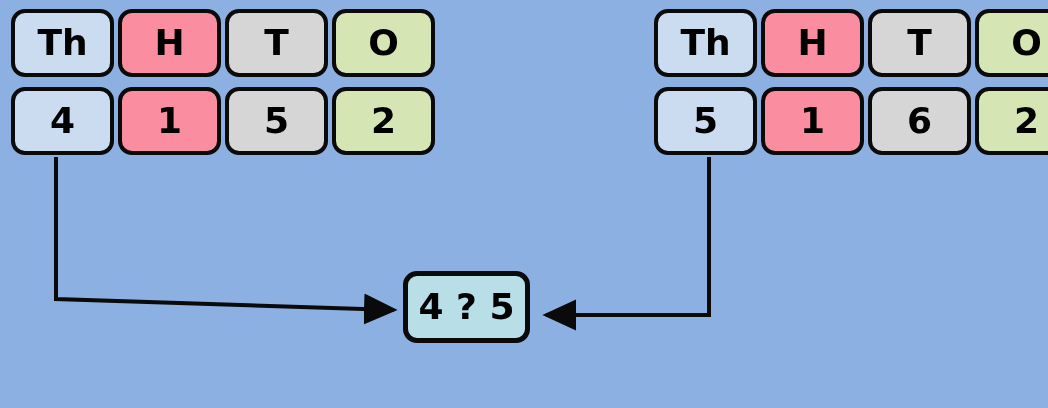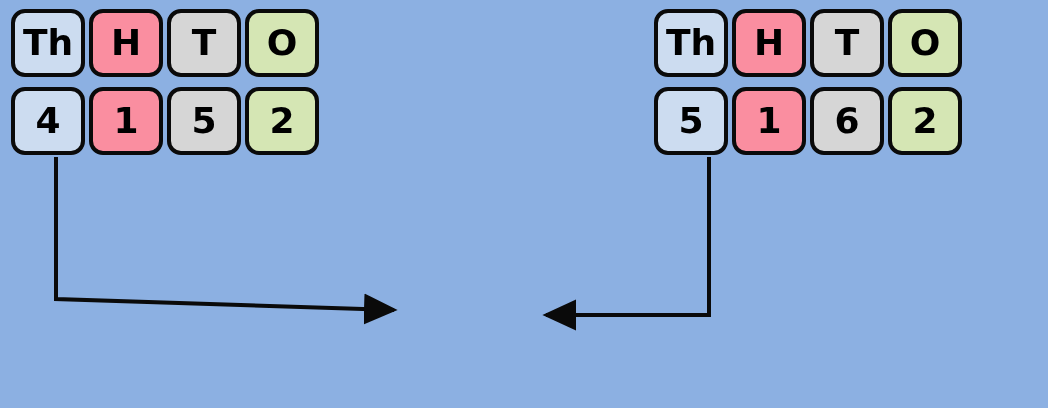--- a/index.html
+++ b/index.html
@@ -32,21 +32,21 @@
   .pv-row {
     position: absolute;
     left: 0;
     display: flex;
     gap: 4px;
   }
   .pv-row.header-row { top: 9px; }
   .pv-row.digit-row  { top: 87px; }
 
   .tile {
-    width: 74px;
+    width: 103px;
     height: 68px;
     border: 4px solid #0a0a0a;
     border-radius: 14px;
     box-sizing: border-box;
     display: flex;
     align-items: center;
     justify-content: center;
     font-size: 36px;
     font-weight: bold;
     color: #000000;
@@ -131,14 +131,15 @@
       <div class="tile c-green">O</div>
     </div>
     <div class="pv-row digit-row">
       <div class="tile c-blue">5</div>
       <div class="tile c-pink">1</div>
       <div class="tile c-gray">6</div>
       <div class="tile c-green">2</div>
     </div>
   </div>
 
+  <div id="compare-box">4 ? 5</div>
 
 </div>
 
 </body></html>

